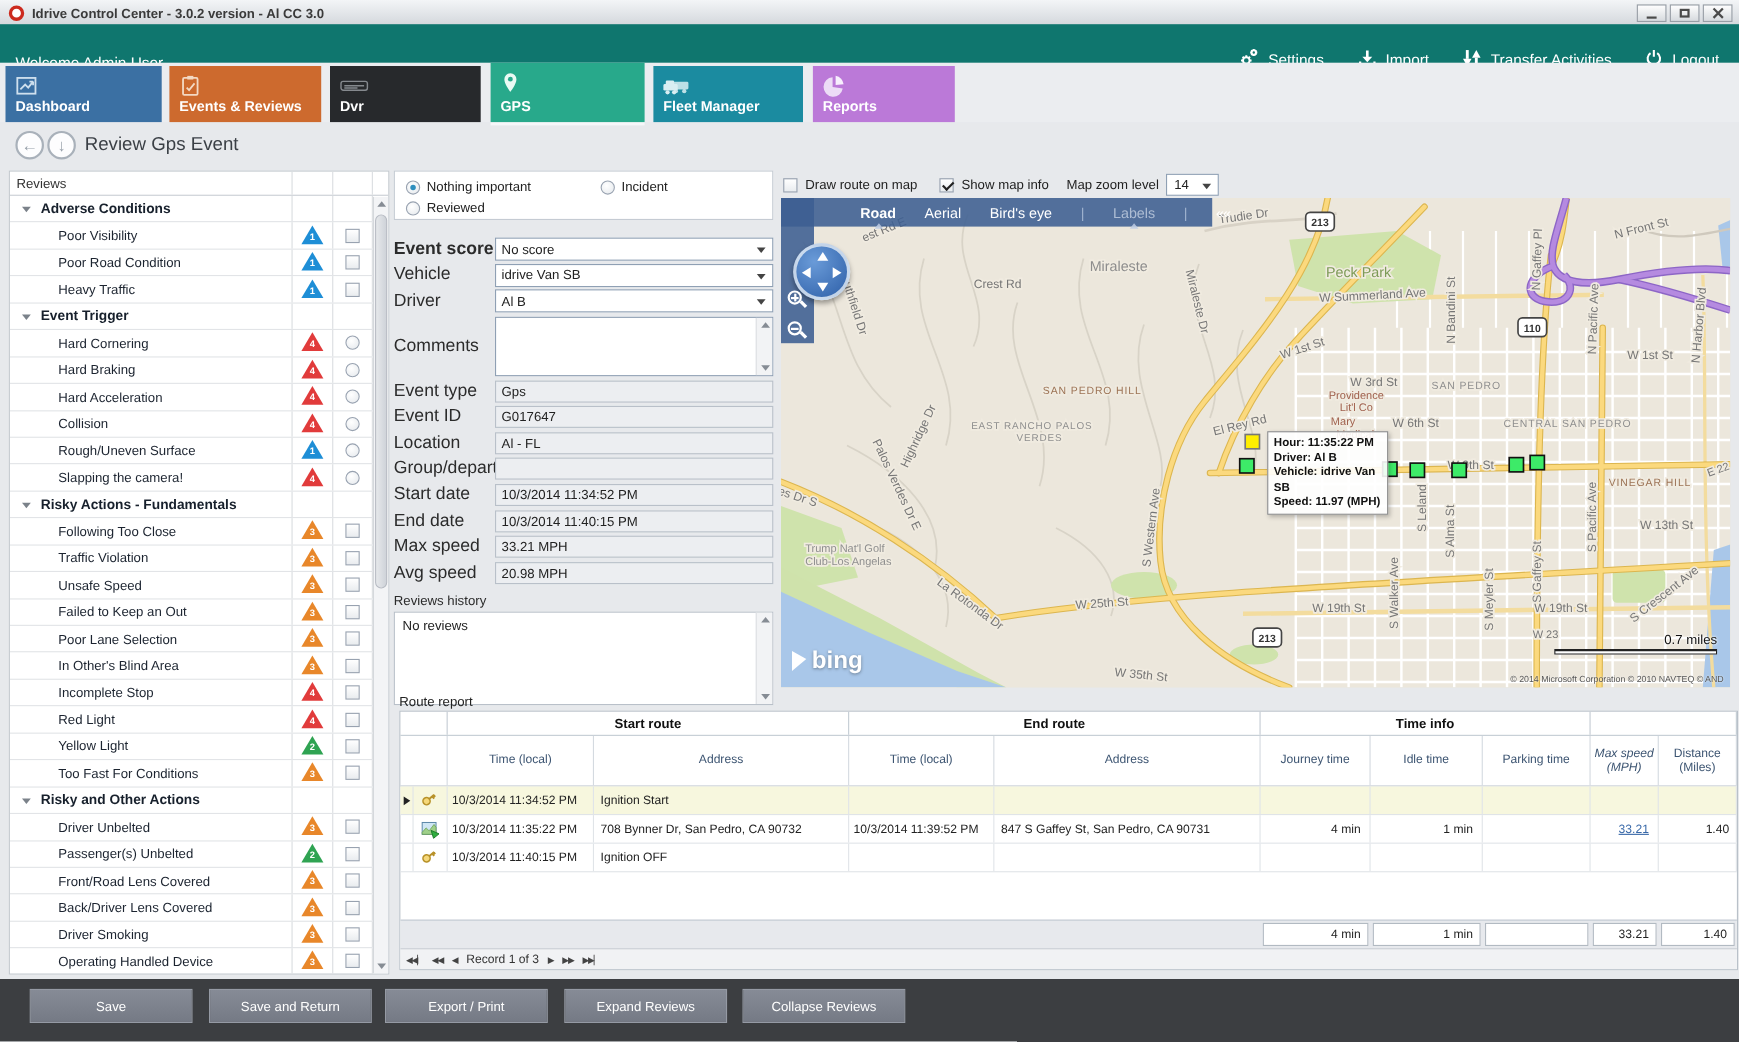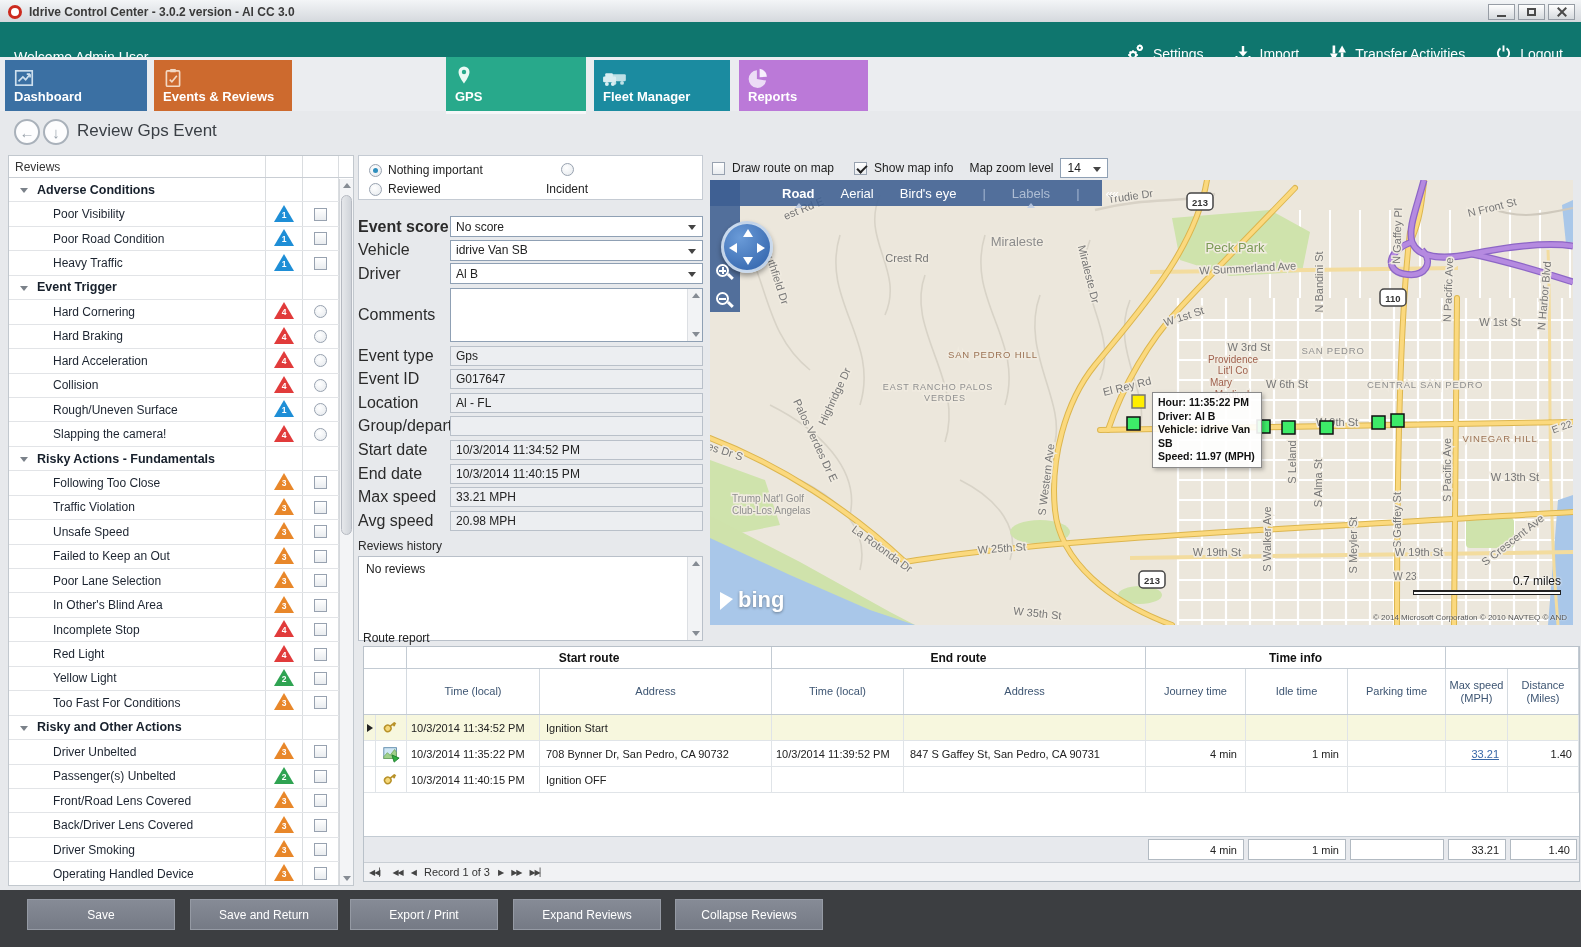--- a/index.html
+++ b/index.html
@@ -204,20 +204,27 @@
         <div class="lbl">Dashboard</div>
       </div>
       <div class="tab" style="left: 154px; width: 138px; background: rgb(205, 106, 46);">
         <div class="ic"><svg width="22" height="22" viewBox="0 0 20 20" fill="none" stroke="#f3d9c4" stroke-width="1.5">
             <rect x="4" y="3.5" width="12" height="14" rx="1"></rect>
             <rect x="7.5" y="1.8" width="5" height="3" fill="#f3d9c4" stroke="none"></rect>
             <polyline points="7,11.5 9,13.5 13.5,8"></polyline>
           </svg></div>
         <div class="lbl">Events &amp; Reviews</div>
       </div>
+      <div class="tab" style="left: 300px; width: 137px; background: rgb(39, 41, 44);">
+        <div class="ic"><svg width="28" height="22" viewBox="0 0 28 20" fill="none" stroke="#85898e" stroke-width="1.3">
+            <rect x="2" y="6" width="24" height="8" rx="2"></rect>
+            <path d="M5 10h18M5 12h12"></path>
+          </svg></div>
+        <div class="lbl">Dvr</div>
+      </div>
       <div class="gps-strip" style="left: 446px; width: 140px;"></div>
       <div class="tab sel" style="left: 446px; width: 140px; background: rgb(40, 169, 139);">
         <div class="ic"><svg width="20" height="22" viewBox="0 0 20 20">
             <path d="M10 1.5a5.5 5.5 0 0 1 5.5 5.5c0 4.5-5.5 11.5-5.5 11.5S4.5 11.5 4.5 7A5.5 5.5 0 0 1 10 1.5z" fill="#eafaf4"></path>
             <circle cx="10" cy="7" r="2.2" fill="#28a98b"></circle>
           </svg></div>
         <div class="lbl">GPS</div>
       </div>
       <div class="tab" style="left: 594px; width: 136px; background: rgb(27, 139, 160);">
         <div class="ic"><svg width="26" height="22" viewBox="0 0 24 20" fill="#d9eef2">
@@ -583,21 +590,21 @@
       <div class="sb-dn"></div>
     </div>
   </div>
 
   <div class="formpanel">
     <div class="radio-box" id="status-box">
         <div class="radio-opt" style="left: 10px; top: 7px;">
           <div class="rd sel"></div>
           <div>Nothing important</div>
         </div>
-        <div class="radio-opt" style="left: 187px; top: 7px; flex-direction: column;">
+        <div class="radio-opt" style="left: 187px; top: 7px;">
           <div class="rd"></div>
           <div>Incident</div>
         </div>
         <div class="radio-opt" style="left: 10px; top: 26px;">
           <div class="rd"></div>
           <div>Reviewed</div>
         </div>
       </div>
     <div id="form-rows">
         <div class="frm-row">
@@ -921,21 +928,21 @@
       </div>
       <div class="rr-colrow">
         <div class="rr-ccell" style="width: 43px;"></div>
         <div class="rr-ccell" style="width: 133px;">Time (local)</div>
         <div class="rr-ccell" style="width: 232px;">Address</div>
         <div class="rr-ccell" style="width: 132px;">Time (local)</div>
         <div class="rr-ccell" style="width: 242px;">Address</div>
         <div class="rr-ccell" style="width: 100px;">Journey time</div>
         <div class="rr-ccell" style="width: 102px;">Idle time</div>
         <div class="rr-ccell" style="width: 98px;">Parking time</div>
-        <div class="rr-ccell" style="width: 62px;">Max speed (MPH)</div>
+        <div class="rr-ccell" style="width: 62px; font-style: italic;">Max speed (MPH)</div>
         <div class="rr-ccell" style="width: 71px;">Distance (Miles)</div>
       </div>
       <div class="rr-datarow sel">
         <div class="rr-cell rr-ind" style="width: 12px;">
           <div class="ind-arrow"></div>
         </div>
         <div class="rr-cell rr-ind" style="width: 31px;">
           <svg width="18" height="18" viewBox="0 0 20 20">
             <g transform="rotate(-40 10 10)">
               <circle cx="7" cy="8" r="3.6" fill="#f5d87a" stroke="#b8922a" stroke-width="1.6"></circle>

